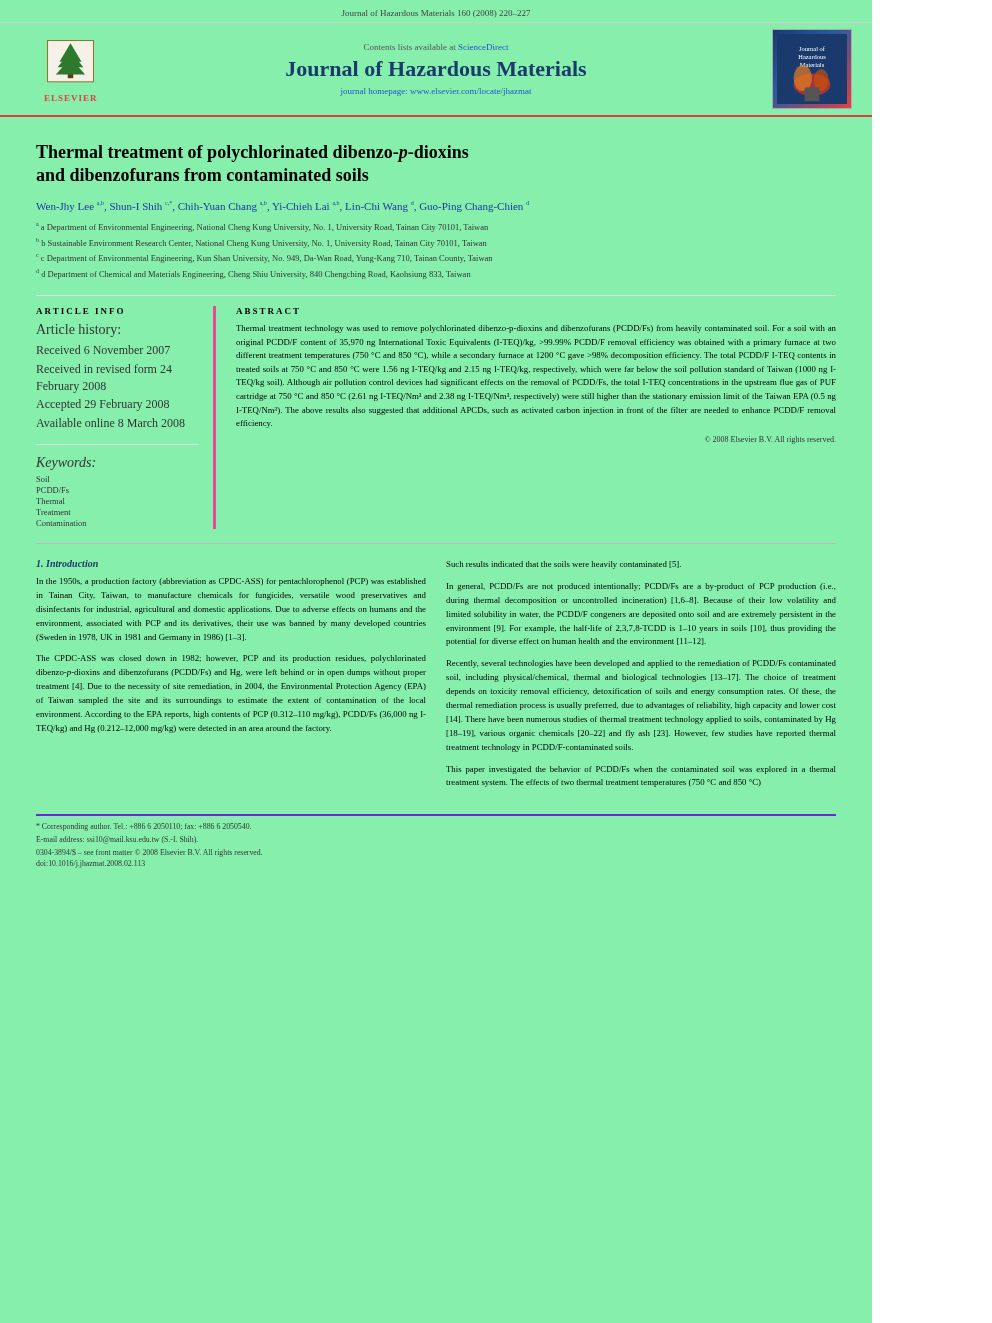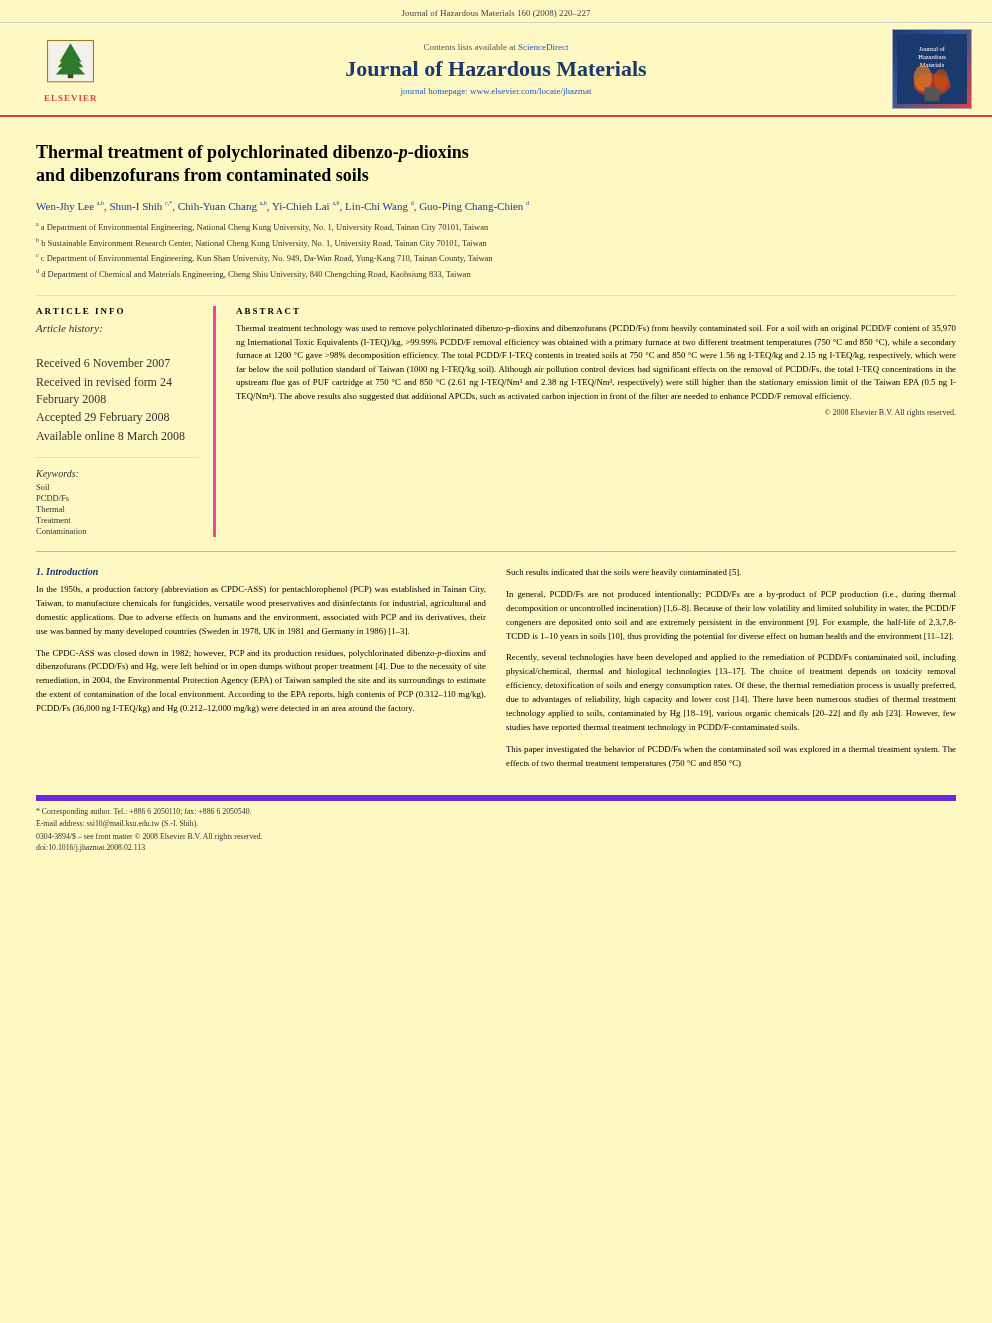--- a/index.html
+++ b/index.html
@@ -6,23 +6,23 @@
     body {
       background: #fff;
       font-family: "Times New Roman", Times, serif;
       font-size: 10px;
       color: #000;
       width: 992px;
       min-height: 1323px;
     }
 
     .page-wrapper {
-      width: 992px;
+      width: 872px;
       min-height: 1323px;
-      background: #fef9c3;
+      background: #86efac;
       padding: 0;
     }
 
     
     .journal-header {
       text-align: center;
       padding: 8px 20px 4px;
       font-size: 9px;
       color: #444;
       border-bottom: 1px solid #ccc;
@@ -175,39 +175,38 @@
       margin-bottom: 6px;
     }
 
     .article-info-block {
       border-bottom: 1px solid #ddd;
       padding-bottom: 10px;
       margin-bottom: 10px;
     }
 
     .info-title {
-      font-size: 11px;
-      font-style: italic;
-      margin-bottom: 21px;
+      font-size: 14px;
+      margin-bottom: 4px;
       color: #333;
     }
 
     .info-line {
       font-size: 12px;
       color: #333;
       margin-bottom: 2px;
       line-height: 1.4;
     }
 
     .keywords-block {
       margin-top: 6px;
     }
 
     .keywords-title {
-      font-size: 10px;
+      font-size: 14px;
       font-style: italic;
       margin-bottom: 3px;
       color: #333;
     }
 
     .keyword-item {
       font-size: 8.5px;
       color: #333;
       margin-bottom: 1px;
     }
@@ -261,21 +260,21 @@
       text-align: justify;
       margin-bottom: 8px;
     }
 
     .body-text .italic {
       font-style: italic;
     }
 
     
     .footnotes {
-      border-top: 6px solid #6d28d9;
+      border-top: 2px solid #6d28d9;
       margin-top: 16px;
       padding-top: 6px;
     }
 
     .footnote-line {
       font-size: 7.8px;
       color: #333;
       margin-bottom: 2px;
       line-height: 1.4;
     }

